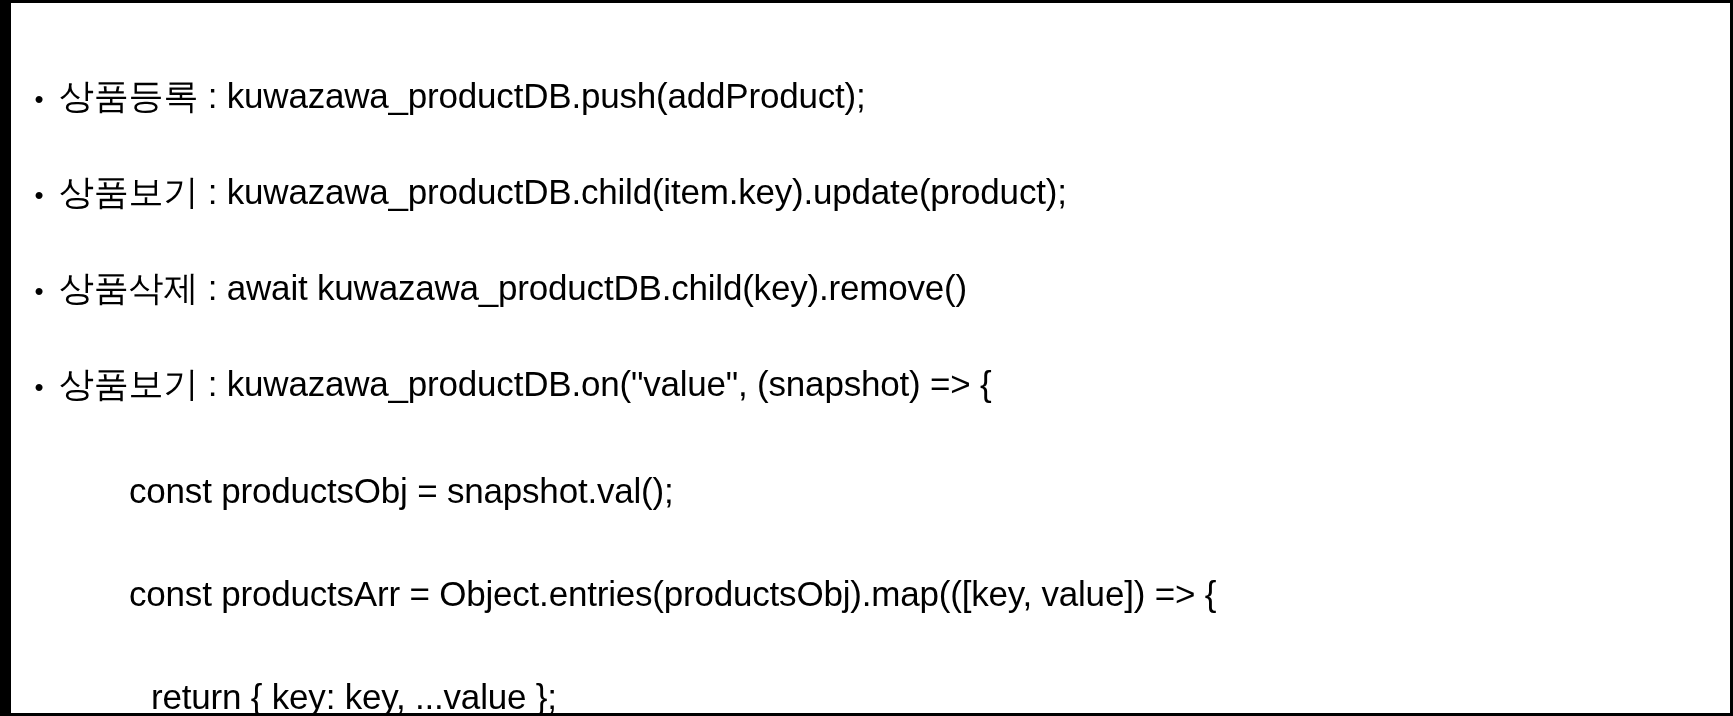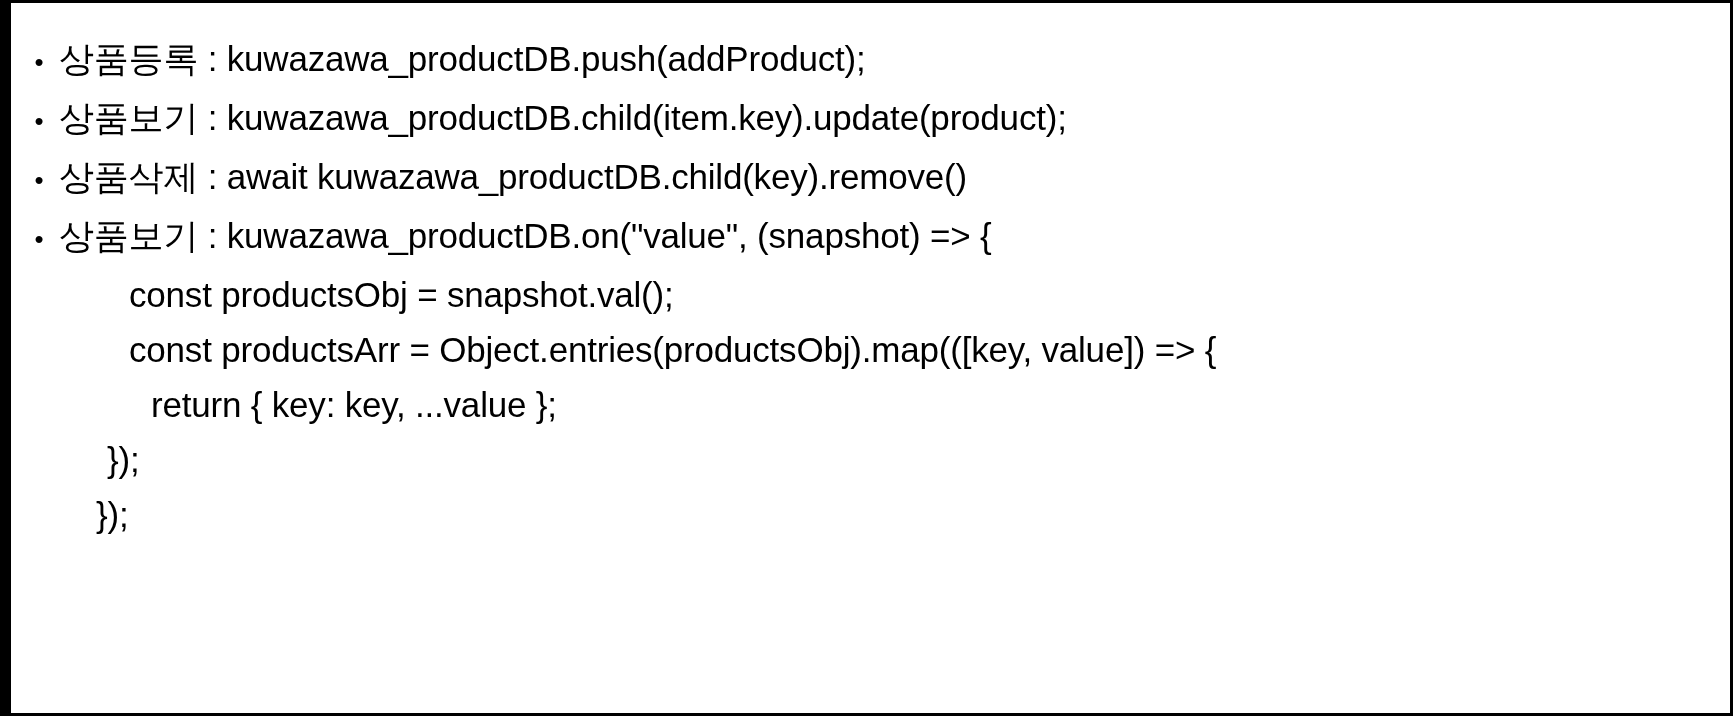--- a/index.html
+++ b/index.html
@@ -52,28 +52,30 @@
     width: 40px;
     text-align: center;
     font-size: 26px;
     line-height: 55px;
     color: #000000;
   }
 
   .bullet-text {
     flex: 1 1 auto;
     white-space: pre;
+    margin-top: 37px;
   }
 
   .code-line {
     font-size: 35px;
     line-height: 55px;
     white-space: pre;
     letter-spacing: -0.2px;
     color: #000000;
+    margin-top: 48px;
   }
 
   .indent-1 { padding-left: 110px; }
   .indent-2 { padding-left: 132px; }
   .indent-3 { padding-left: 88px; }
   .indent-4 { padding-left: 77px; }
 </style>
 </head>
 <body>
 

